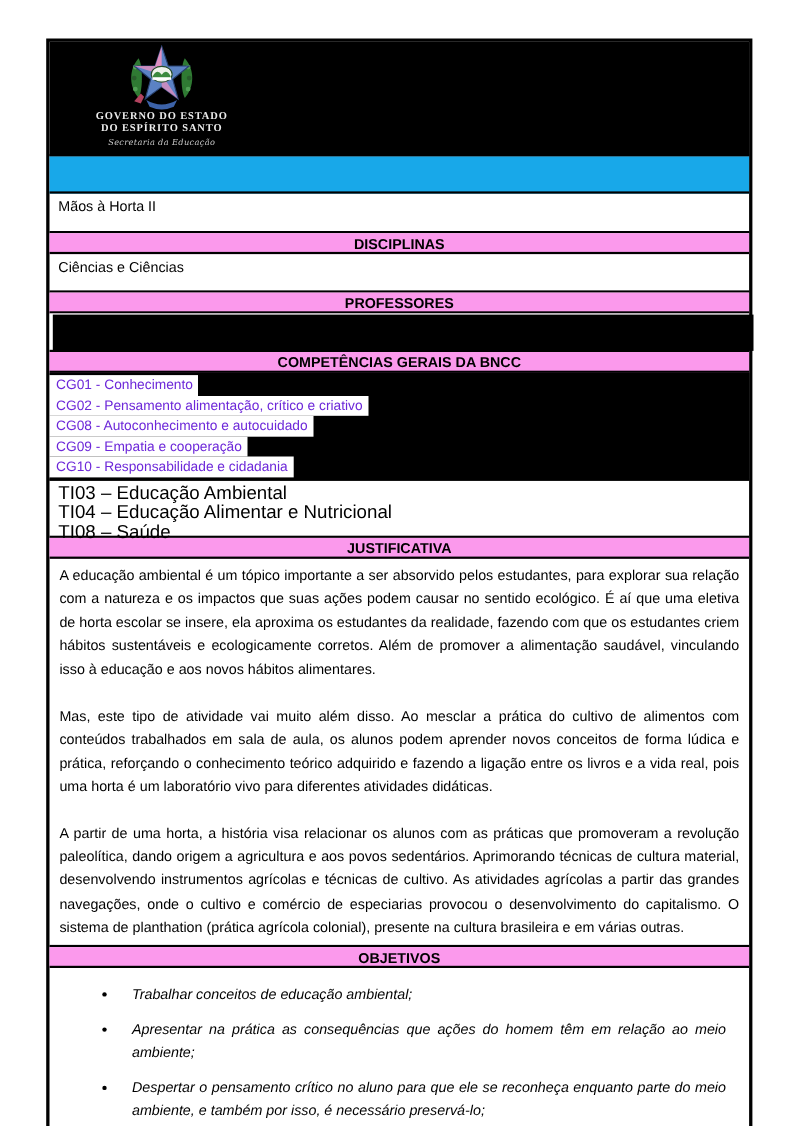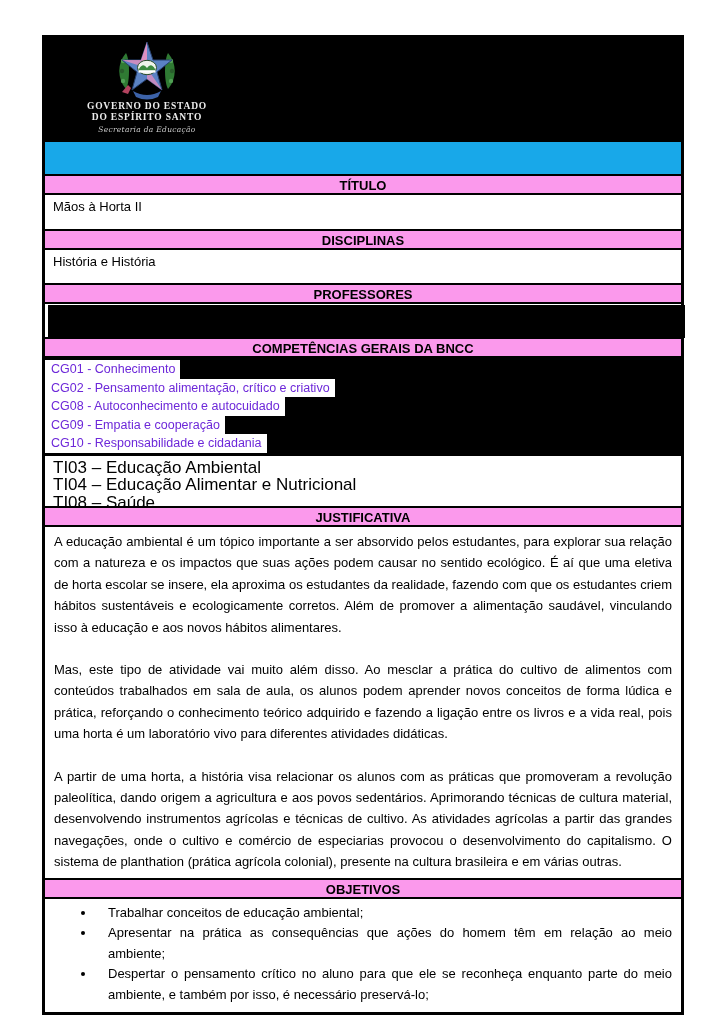--- a/index.html
+++ b/index.html
@@ -67,21 +67,21 @@
   .ti-block{padding:3px 8px 4px;font-size:17px;line-height:17.4px;height:52px;}
 
   
   .just-block{padding:4px 9px 0;font-size:13px;}
   .just-block p{margin:0 0 21px;line-height:21.4px;text-align:justify;}
   .just-block p:last-child{margin-bottom:5px;}
 
   
   .obj-block{padding:2px 9px 7px;}
   .obj-block ul{margin:2px 0 0;padding-left:42px;list-style:disc;}
-  .obj-block li{font-size:13px;line-height:20.5px;text-align:justify;padding-left:12px;margin:0;}
+  .obj-block li{font-size:13px;line-height:20.5px;text-align:justify;padding-left:12px;margin:12px;font-style:italic;}
 </style>
 </head>
 <body>
 
 <div class="sheet">
   <div class="doc">
 
     <div class="row letterhead">
       <div class="logo-wrap">
         <svg class="coat" width="66" height="60" viewBox="0 0 66 60" aria-hidden="true">
@@ -108,25 +108,24 @@
           <path d="M19,50 q14,8 28,0 l-3,6 q-11,5 -22,0 z" fill="#3c62a8"></path>
         </svg>
         <div class="org-line">GOVERNO DO ESTADO</div>
         <div class="org-line">DO ESPÍRITO SANTO</div>
         <div class="tagline">Secretaria da Educação</div>
       </div>
     </div>
 
     <div class="row cyan-bar"></div>
 
-    <div class="row ph">TÍTULO</div>
     <div class="row vrow h35">Mãos à Horta II</div>
 
     <div class="row ph">DISCIPLINAS</div>
-    <div class="row vrow h34">História e História</div>
+    <div class="row vrow h34">Ciências e Ciências</div>
 
     <div class="row ph">PROFESSORES</div>
     <div class="row redact-row">
       <div class="redact-bar"></div>
     </div>
 
     <div class="row ph">COMPETÊNCIAS GERAIS DA BNCC</div>
     <div class="row cg-block">
       <div class="cg-line"><span class="hl">CG01 - Conhecimento</span></div>
       <div class="cg-line"><span class="hl">CG02 - Pensamento alimentação, crítico e criativo</span></div>

